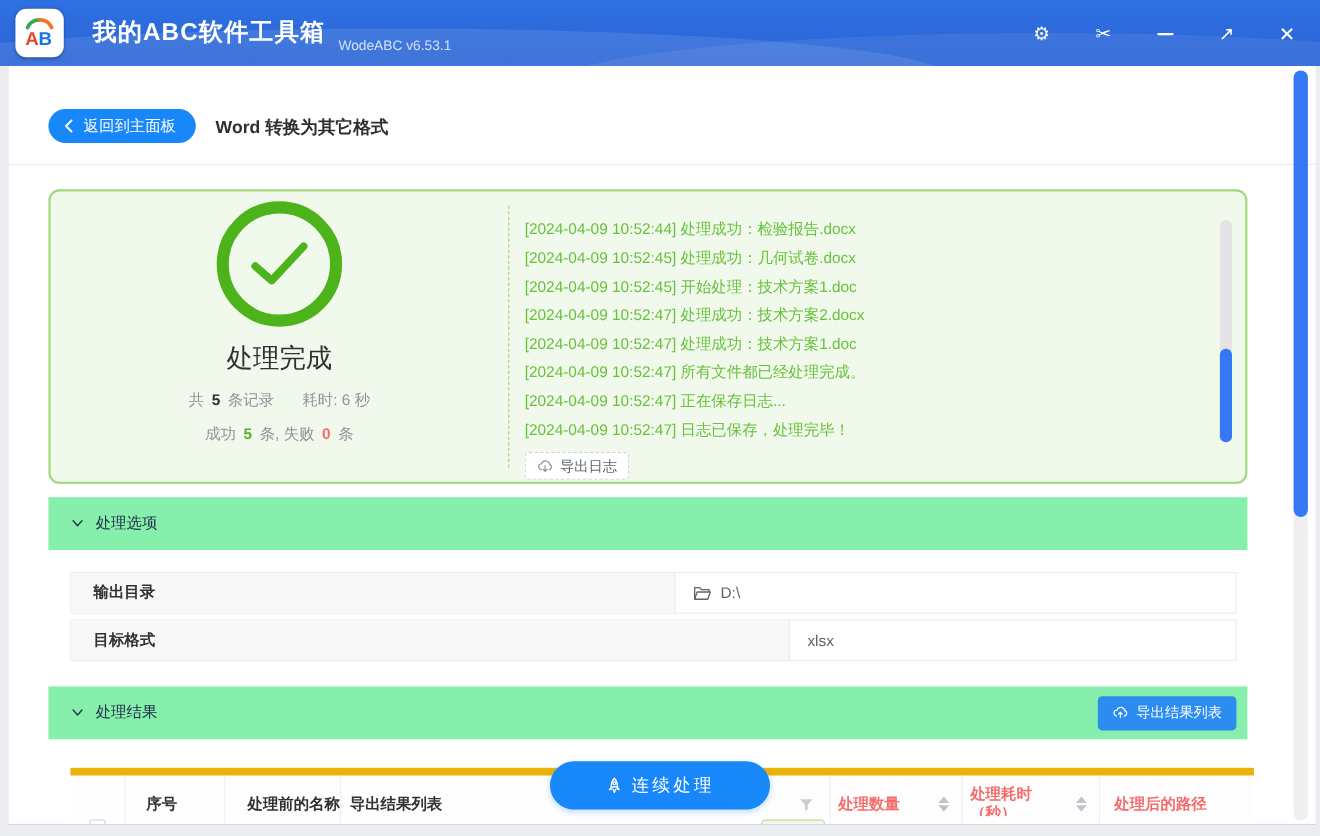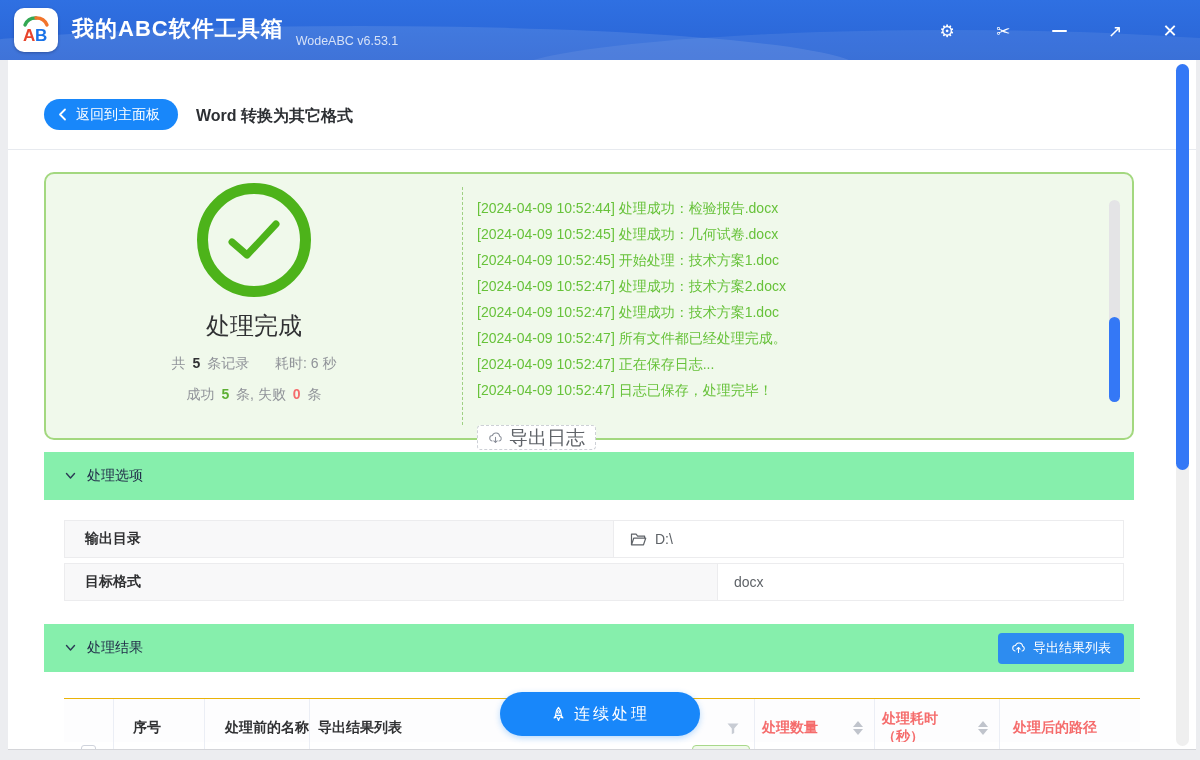--- a/index.html
+++ b/index.html
@@ -21,21 +21,21 @@
   }
   .titlebar .wave2 {
     position:absolute; right:-200px; bottom:-66px; width:900px; height:96px;
     background:rgba(255,255,255,.08); border-radius:50%;
   }
   .app-icon {
     position:absolute; left:14px; top:8px; width:44px; height:44px;
     background:#fff; border-radius:10px; box-shadow:0 1px 3px rgba(0,0,30,.3);
     display:flex; align-items:center; justify-content:center;
   }
-  .tb-text { position:absolute; left:72px; top:0; height:58px; display:flex; align-items:center; }
+  .tb-text { position:absolute; left:84px; top:0; height:58px; display:flex; align-items:center; }
   .tb-title { font-size:22px; font-weight:bold; color:#fff; letter-spacing:1px; }
   .tb-version { font-size:12.5px; color:rgba(255,255,255,.78); margin-left:12px; margin-top:24px; }
   .tb-btn {
     position:absolute; top:18px; width:26px; height:26px; color:#fff;
     display:flex; align-items:center; justify-content:center; font-size:17px; cursor:pointer;
   }
   .tb-gear{left:934px;} .tb-scissors{left:990px;} .tb-min{left:1046px;}
   .tb-resize{left:1102px;} .tb-close{left:1157px; font-size:18px;}
   .min-line { width:15px; height:2px; background:#fff; border-radius:1px; }
 
@@ -70,21 +70,21 @@
   .stat-strong { color:#303133; font-weight:bold; margin:0 3px; }
   .stat-green { color:#5daf34; font-weight:bold; margin:0 3px; }
   .stat-red { color:#f56c6c; font-weight:bold; margin:0 3px; }
   .stat-gap { display:inline-block; width:18px; }
   .summary-divider { position:absolute; left:416px; top:13px; bottom:13px; width:0; border-left:1px dashed #9fd184; }
   .log-area { position:absolute; left:431px; top:21px; right:64px; }
   .log-line { font-size:14px; color:#67c23a; line-height:26px; white-space:nowrap; }
   .export-log-btn {
     position:absolute; left:431px; top:237px; height:25px; padding:0 10px;
     display:inline-flex; align-items:center; gap:6px; background:#fff;
-    border:1px dashed #cdd0d6; border-radius:4px; font-size:19px; color:#5f6368; cursor:pointer;margin-top:14px;
+    border:1px dashed #cdd0d6; border-radius:4px; font-size:13px; color:#5f6368; cursor:pointer;
   }
   .log-scroll-track {
     position:absolute; right:12px; top:26px; width:11px; height:202px;
     background:#e4e4e6; border-radius:6px;
   }
   .log-scroll-thumb { position:absolute; left:0; bottom:0; width:11px; height:85px; background:#3478f6; border-radius:6px; }
 
   
   .section-header {
     position:absolute; left:36px; width:1090px; height:48px; background:#86efac;
@@ -109,21 +109,21 @@
   .opt-value-cell {
     position:absolute; top:0; bottom:0; right:0; display:flex; align-items:center; gap:8px;
     font-size:14px; color:#5f6368; padding-left:16px; cursor:pointer;
   }
   .opt-row1 .opt-value-cell { left:549px; }
   .opt-row2 .opt-value-cell { left:653px; }
 
   
   .thead {
     position:absolute; left:56px; top:638px; width:1076px; height:60px; display:flex;
-    background:#fdfdfe; border-top:1px solid #eab308; border-bottom:1px solid #ebeef5;
+    background:#fdfdfe; border-top:7px solid #eab308; border-bottom:1px solid #ebeef5;
   }
   .th { border-right:1px solid #ebeef5; display:flex; align-items:center; font-size:14px; font-weight:bold; color:#303133; }
   .th-c0 { width:50px; }
   .th-c1 { width:91px; padding-left:19px; }
   .th-c2 { width:105px; padding-left:20px; }
   .th-c3 { width:445px; padding-left:8px; }
   .th-c4 { width:120px; padding-left:7px; }
   .th-c5 { width:125px; padding-left:7px; }
   .th-c6 { width:140px; padding-left:13px; border-right:none; }
   .th-red { color:#f56c6c; }
@@ -264,21 +264,21 @@
         <path d="M1.5 12.8 V2.2 h4.6 l1.5 1.9 h7 v2.1" fill="none" stroke="#5f6368" stroke-width="1.2" stroke-linejoin="round"></path>
         <path d="M1.5 12.8 l2.2-6.6 h12 l-2.2 6.6 z" fill="none" stroke="#5f6368" stroke-width="1.2" stroke-linejoin="round"></path>
       </svg>
       <span>D:\</span>
     </div>
   </div>
 
   <div class="opt-row opt-row2">
     <div class="opt-label-cell">目标格式</div>
     <div class="opt-value-cell">
-      <span>docx</span>
+      <span>xlsx</span>
     </div>
   </div>
 
   <div class="section-header sh-results">
     <svg width="11" height="8" viewBox="0 0 11 8">
       <polyline points="1.5,1.5 5.5,6 9.5,1.5" fill="none" stroke="#2b3a55" stroke-width="1.4" stroke-linecap="round" stroke-linejoin="round"></polyline>
     </svg>
     <span>处理结果</span>
     <div class="export-results-btn">
       <svg width="15" height="14" viewBox="0 0 16 16">

